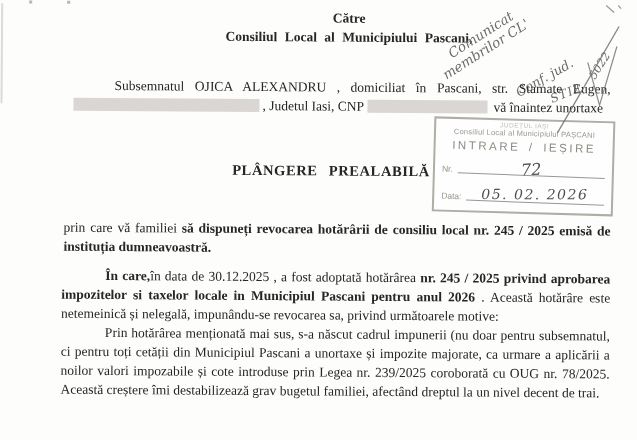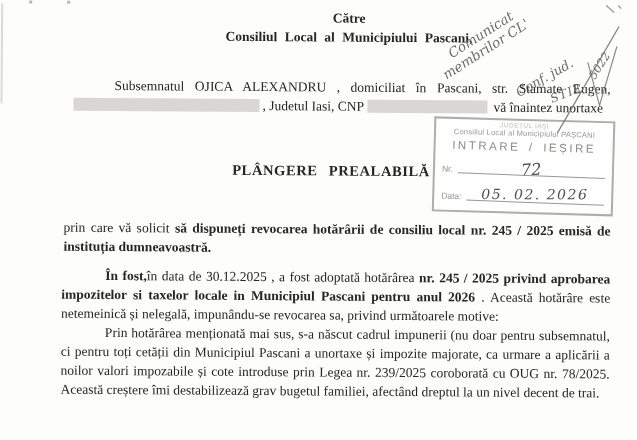--- a/index.html
+++ b/index.html
@@ -88,24 +88,24 @@
       <span class="fill"><span class="handwrite nrval">72</span></span>
     </div>
     <div class="row datarow">
       <span>Data:</span>
       <span class="fill"><span class="handwrite dateval">05. 02. 2026</span></span>
     </div>
   </div>
 
   <div class="doc-title">PLÂNGERE PREALABILĂ</div>
 
-  <div class="para p2"><span class="normal">prin care vă solicit </span><span class="b">să dispuneți revocarea hotărârii de consiliu local nr. 245 / 2025 emisă de instituția dumneavoastră.</span></div>
+  <div class="para p2"><span class="normal">prin care vă familiei </span><span class="b">să dispuneți revocarea hotărârii de consiliu local nr. 245 / 2025 emisă de instituția dumneavoastră.</span></div>
 
   <div class="para p34">
-    <p><span class="b">În fost,</span><span>în data de 30.12.2025 , a fost adoptată hotărârea </span><span class="b">nr. 245 / 2025 privind aprobarea impozitelor si taxelor locale in Municipiul Pascani pentru anul 2026</span><span> . Această hotărâre este netemeinică și nelegală, impunându-se revocarea sa, privind următoarele motive:</span></p>
+    <p><span class="b">În care,</span><span>în data de 30.12.2025 , a fost adoptată hotărârea </span><span class="b">nr. 245 / 2025 privind aprobarea impozitelor si taxelor locale in Municipiul Pascani pentru anul 2026</span><span> . Această hotărâre este netemeinică și nelegală, impunându-se revocarea sa, privind următoarele motive:</span></p>
     <p>Prin hotărârea menționată mai sus, s-a născut cadrul impunerii (nu doar pentru subsemnatul, ci pentru toți cetății  din Municipiul Pascani a unortaxe și impozite majorate, ca urmare a aplicării a noilor valori impozabile și cote introduse prin Legea nr. 239/2025 coroborată cu OUG nr. 78/2025. Această creștere îmi destabilizează grav bugetul familiei, afectând dreptul la un nivel decent de trai.</p>
   </div>
 
   <svg class="strokes" width="637" height="440" viewBox="0 0 637 440">
     <path d="M618,24 L557,131" stroke="#6d6d6d" stroke-width="1.3" fill="none" opacity="0.85"></path>
     <path d="M587,60 L599,103 L616,44" stroke="#6d6d6d" stroke-width="1.2" fill="none" opacity="0.8"></path>
     <path d="M605,3 L613,10 M617,3 l3,3" stroke="#6d6d6d" stroke-width="1.2" fill="none" opacity="0.7"></path>
   </svg>
 
 </div>

